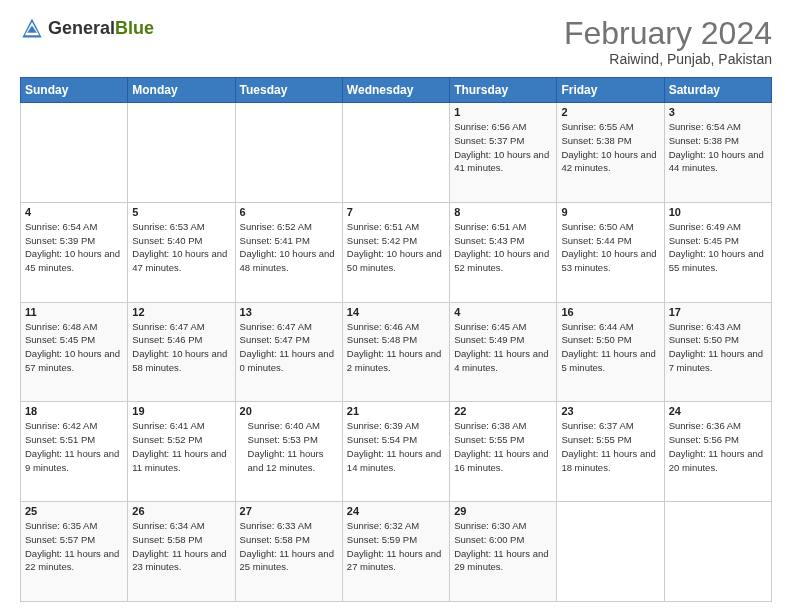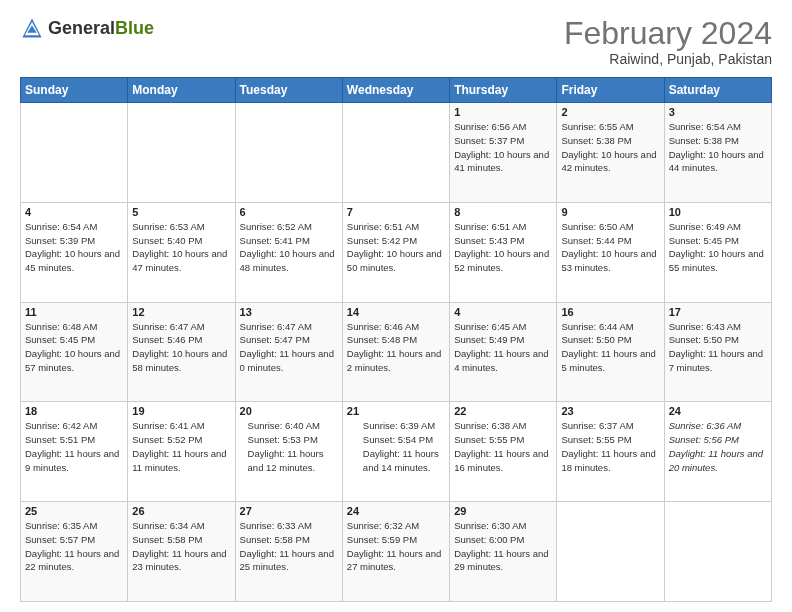--- a/index.html
+++ b/index.html
@@ -260,39 +260,39 @@
 Daylight: 11 hours and 11 minutes.</div>
           </td>
           <td>
             <span class="day-number">20</span>
             <div class="day-info" style="white-space: pre-line; margin-left: 8px;">Sunrise: 6:40 AM
 Sunset: 5:53 PM
 Daylight: 11 hours and 12 minutes.</div>
           </td>
           <td>
             <span class="day-number">21</span>
-            <div class="day-info" style="white-space: pre-line; margin-left: 16px;">Sunrise: 6:39 AM
+            <div class="day-info" style="white-space: pre-line;">Sunrise: 6:39 AM
 Sunset: 5:54 PM
 Daylight: 11 hours and 14 minutes.</div>
           </td>
           <td>
             <span class="day-number">22</span>
             <div class="day-info" style="white-space: pre-line;">Sunrise: 6:38 AM
 Sunset: 5:55 PM
 Daylight: 11 hours and 16 minutes.</div>
           </td>
           <td>
             <span class="day-number">23</span>
             <div class="day-info" style="white-space: pre-line;">Sunrise: 6:37 AM
 Sunset: 5:55 PM
 Daylight: 11 hours and 18 minutes.</div>
           </td>
           <td>
             <span class="day-number">24</span>
-            <div class="day-info" style="white-space: pre-line; font-style: italic;">Sunrise: 6:36 AM
+            <div class="day-info" style="white-space: pre-line;">Sunrise: 6:36 AM
 Sunset: 5:56 PM
 Daylight: 11 hours and 20 minutes.</div>
           </td>
         </tr>
         <tr>
           <td>
             <span class="day-number">25</span>
             <div class="day-info" style="white-space: pre-line;">Sunrise: 6:35 AM
 Sunset: 5:57 PM
 Daylight: 11 hours and 22 minutes.</div>

